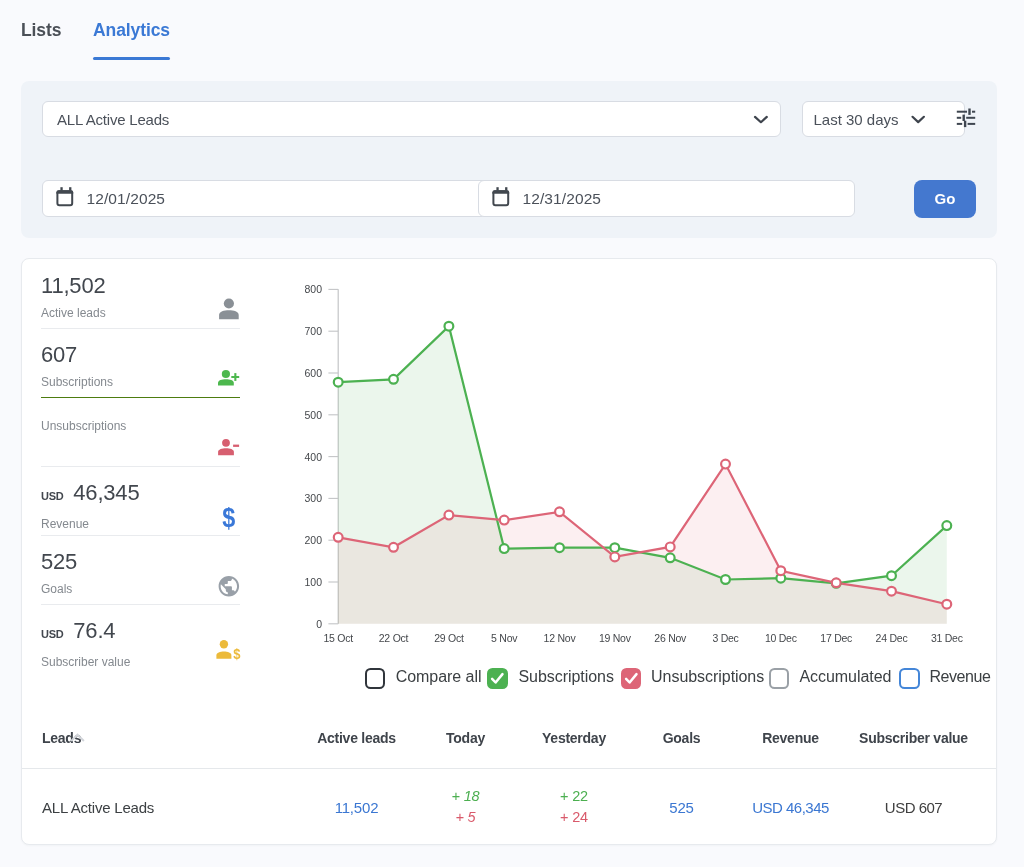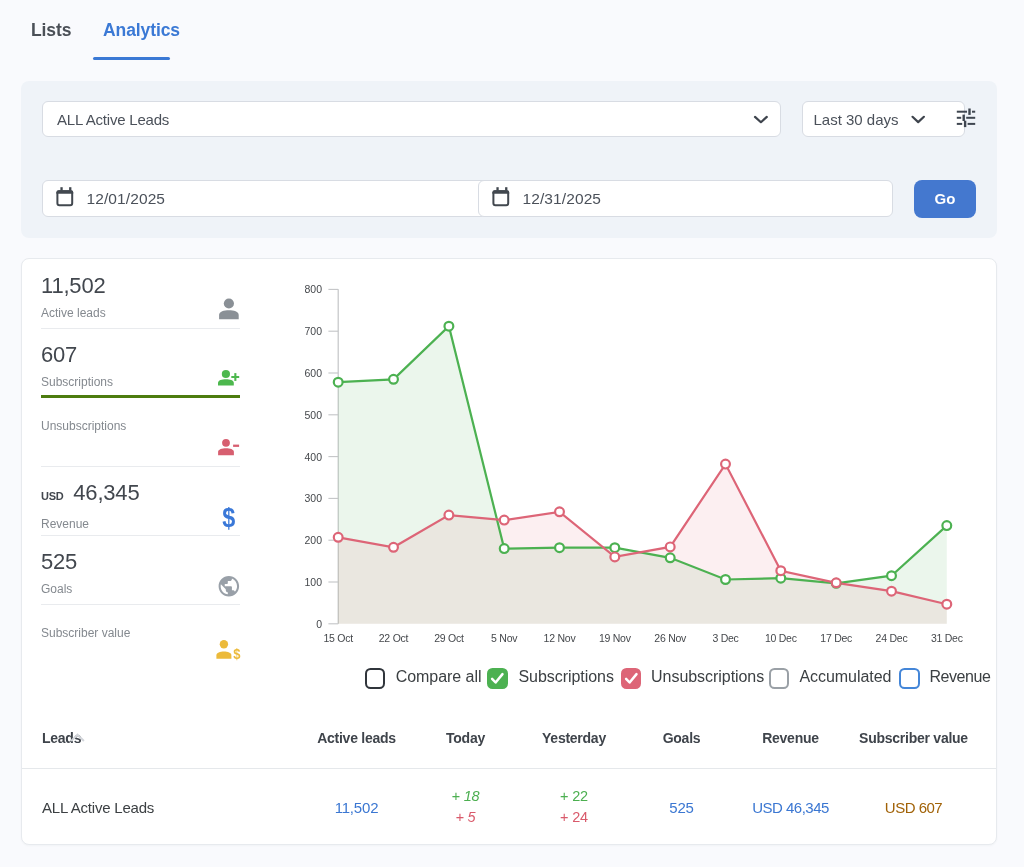--- a/index.html
+++ b/index.html
@@ -1,16 +1,16 @@
 <!DOCTYPE html>
 <html><head><meta charset="utf-8"><style>
 * { margin:0; padding:0; box-sizing:border-box; }
 html,body { width:1024px; height:867px; background:#f9fafd; font-family:"Liberation Sans",sans-serif; position:relative; overflow:hidden; }
 .abs { position:absolute; }
-.tab { position:absolute; top:20px; font-size:17.5px; line-height:20px; font-weight:bold; letter-spacing:-0.1px;margin-left:10px; }
+.tab { position:absolute; top:20px; font-size:17.5px; line-height:20px; font-weight:bold; letter-spacing:-0.1px; }
 .panel { position:absolute; left:21px; top:81px; width:976px; height:157px; background:#eff3f8; border-radius:8px; }
 .inp { position:absolute; background:#fff; border:1px solid #d8dce3; border-radius:6px; }
 .inp .txt { position:absolute; left:14px; top:50%; transform:translateY(-50%); font-size:15px; letter-spacing:-0.2px; color:#4b515a; white-space:nowrap; }
 .go { position:absolute; left:914px; top:180px; width:62px; height:38px; background:#4478cf; border-radius:8px; color:#fff; font-size:15px; font-weight:bold; text-align:center; line-height:38px; }
 .card { position:absolute; left:21px; top:258px; width:976px; height:587px; background:#fff; border:1px solid #e7eaee; border-radius:8px; box-shadow:0 1px 2px rgba(60,64,67,0.04); }
 .stat { position:absolute; left:41px; width:199px; height:56px; }
 .stat .num { font-size:22px; line-height:25px; color:#42474e; letter-spacing:-0.2px; }
 .stat .usd { font-size:11px; font-weight:bold; margin-right:10px; letter-spacing:-0.3px; }
 .stat .lab { font-size:12px; line-height:13px; margin-top:9px; color:#84898f; }
 .cb { position:absolute; top:668px; width:20.5px; height:20.5px; border:2.2px solid; border-radius:5.5px; background:#fff; }
@@ -45,47 +45,48 @@
       <rect x="6.5" y="6.6" width="2.4" height="6.4"></rect>
       <rect x="0.8" y="14.9" width="5.4" height="2"></rect>
       <rect x="11.6" y="14.9" width="7.6" height="2"></rect>
       <rect x="7.9" y="12.7" width="2.4" height="6.4"></rect>
     </g>
   </svg>
 <div class="inp" style="left:42px;top:180px;width:491px;height:37px">
     <span class="txt" style="left:43.5px;font-size:15.5px;letter-spacing:0.1px">12/01/2025</span>
   </div>
 
-<div class="inp" style="left:478px;top:180px;width:415px;height:37px">
+<div class="inp" style="left:478px;top:180px;width:377px;height:37px">
     <span class="txt" style="left:43.5px;font-size:15.5px;letter-spacing:0.1px">12/31/2025</span>
   </div>
 
 <div class="go">Go</div>
 
 <div class="card"></div>
 <div class="stat" style="top:273px;border-bottom:1px solid #e9ebee;">
     <div class="num">11,502</div>
     <div class="lab">Active leads</div>
   </div>
-<div class="stat" style="top:342px;border-bottom:3px solid #4d7c0f;">
+<div class="stat" style="top:342px;border-bottom:1px solid #4d7c0f;">
     <div class="num">607</div>
     <div class="lab">Subscriptions</div>
   </div>
 <div class="stat" style="top:411px;border-bottom:1px solid #e9ebee;">
     <div class="lab">Unsubscriptions</div>
   </div>
 <div class="stat" style="top:480px;border-bottom:1px solid #e9ebee;">
     <div class="num"><span class="usd">USD</span>46,345</div>
     <div class="lab">Revenue</div>
   </div>
 <div class="stat" style="top:549px;border-bottom:1px solid #e9ebee;">
     <div class="num">525</div>
     <div class="lab">Goals</div>
   </div>
 <div class="stat" style="top:618px;">
+    <div class="num"><span class="usd">USD</span>76.4</div>
     <div class="lab">Subscriber value</div>
   </div>
 
 <svg style="position:absolute;left:0;top:0" width="1024" height="867" viewBox="0 0 1024 867">
 <g fill="#8a9096">
  <circle cx="228.9" cy="303.5" r="5.1"></circle>
  <path d="M219.1 319.3 v-4.4 c0-3.2 4.9-4.6 9.8-4.6 s9.8 1.4 9.8 4.6 v4.4 z"></path>
 </g>
 <g fill="#4db84e">
  <circle cx="225.9" cy="374" r="4.1"></circle>
@@ -214,13 +215,13 @@
 <div class="thc" style="left:581.5px;top:730.0px;">Goals</div>
 <div class="thc" style="left:690.5px;top:730.0px;">Revenue</div>
 <div class="thc" style="left:813.5px;top:730.0px;">Subscriber value</div>
 <div style="position:absolute;left:22px;top:768px;width:974px;height:1px;background:#e5e8eb"></div>
 <div class="td" style="left:42px;top:798.5px;color:#3c4043">ALL Active Leads</div>
 <div class="tdc" style="left:256.5px;top:798.5px;color:#3b77d2">11,502</div>
 <div class="tdc" style="left:365.5px;top:786.0px;font-style:italic;"><span style="color:#4caf50">+ 18</span><br><span style="color:#d95a6b">+ 5</span></div>
 <div class="tdc" style="left:474.0px;top:786.0px;"><span style="color:#4caf50">+ 22</span><br><span style="color:#d95a6b">+ 24</span></div>
 <div class="tdc" style="left:581.5px;top:798.5px;color:#3b77d2">525</div>
 <div class="tdc" style="left:690.5px;top:798.5px;color:#3b77d2;letter-spacing:-0.5px">USD 46,345</div>
-<div class="tdc" style="left:813.5px;top:798.5px;color:#a16207;letter-spacing:-0.5px">USD 607</div>
+<div class="tdc" style="left:813.5px;top:798.5px;color:#404040;letter-spacing:-0.5px">USD 607</div>
 
 </body></html>

